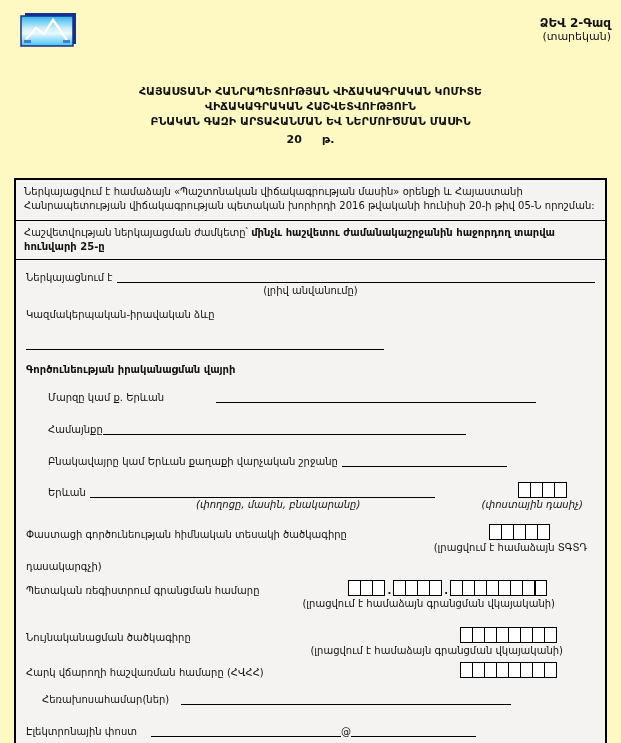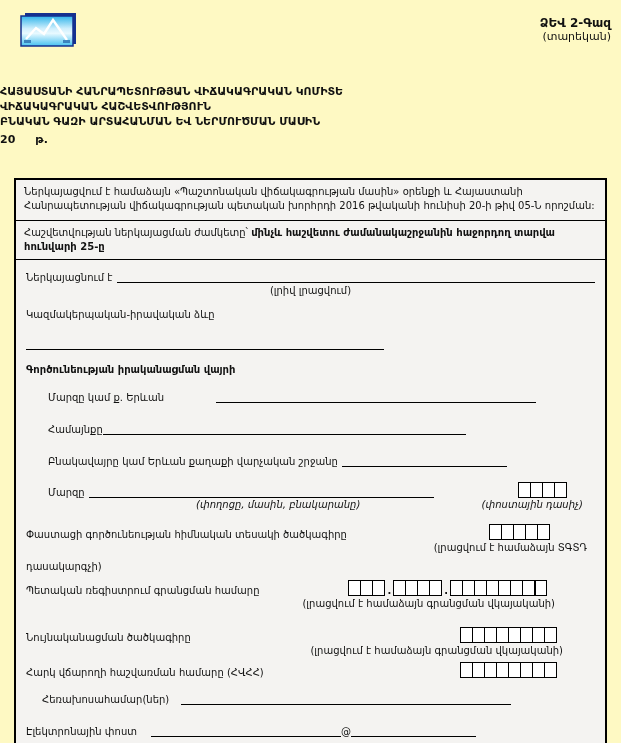--- a/index.html
+++ b/index.html
@@ -6,21 +6,21 @@
   html,body { background:#fff; }
   body { font-family: "DejaVu Sans", "Liberation Sans", sans-serif; color:#111; }
   .page { position: relative; width: 621px; height: 743px; background:#fef9c3; overflow:hidden; }
 
   
   .top { position: relative; height: 178px; }
   .logo { position:absolute; left:20px; top:12px; width:58px; height:38px; }
   .formcode { position:absolute; right:10px; top:16px; text-align:right; }
   .formcode .code { font-weight:bold; font-size:12px; }
   .formcode .period { font-size:11px; }
-  .heads { position:absolute; left:0; right:0; top:84px; }
+  .heads { position:absolute; left:0; right:0; top:84px; text-align:center; }
   .heads div { font-weight:bold; font-size:11px; line-height:15px; }
   .yearline { margin-top:3px; font-weight:bold; font-size:11px; }
   .yeargap { display:inline-block; width:20px; border-bottom:0; }
 
   
   .box { position:absolute; left:14px; top:178px; width:593px; border:2px solid #000; background:#f4f3f1; }
   .sect { border-bottom:1px solid #000; padding:5px 8px 7px 8px; font-size:10px; line-height:14px; }
   .sect.deadline { padding:5px 8px; }
   .bold { font-weight:bold; }
 
@@ -89,21 +89,21 @@
       <span>Հաշվետվության ներկայացման ժամկետը՝</span>
       <span class="bold">մինչև հաշվետու ժամանակաշրջանին հաջորդող տարվա հունվարի 25-ը</span>
     </div>
 
     <div class="formbody">
 
       <div class="frow" style="margin-top:4px;">
         <span class="lbl">Ներկայացնում է</span>
         <span class="uline grow" style="margin-left:4px;"></span>
       </div>
-      <div class="centerhint">(լրիվ լրացվում)</div>
+      <div class="centerhint">(լրիվ անվանումը)</div>
 
       <div style="margin-top:13px;">Կազմակերպական-իրավական ձևը</div>
       <div style="margin-top:17px;">
         <span class="uline" style="width:63%;"></span>
       </div>
 
       <div class="bold" style="margin-top:12px;">Գործունեության իրականացման վայրի</div>
 
       <div class="frow indent" style="margin-top:15px;gap:48px;">
         <span class="lbl">Մարզը կամ ք. Երևան</span>
@@ -114,21 +114,21 @@
         <span class="lbl">Համայնքը</span>
         <span class="uline" style="width:363px;"></span>
       </div>
 
       <div class="frow indent" style="margin-top:19px;">
         <span class="lbl">Բնակավայրը կամ Երևան քաղաքի վարչական շրջանը</span>
         <span class="uline" style="width:165px; margin-left:4px;"></span>
       </div>
 
       <div class="frow indent" style="margin-top:15px;">
-        <span class="lbl">Մարզը</span>
+        <span class="lbl">Երևան</span>
         <span class="uline" style="width:345px; margin-left:4px;"></span>
         <span class="grow"></span>
         <span class="cellgroup" style="margin-right:28px;">
             <span class="cell"></span>
             <span class="cell"></span>
             <span class="cell"></span>
             <span class="cell"></span>
           </span>
       </div>
       <div class="frow" style="margin-top:1px;">

